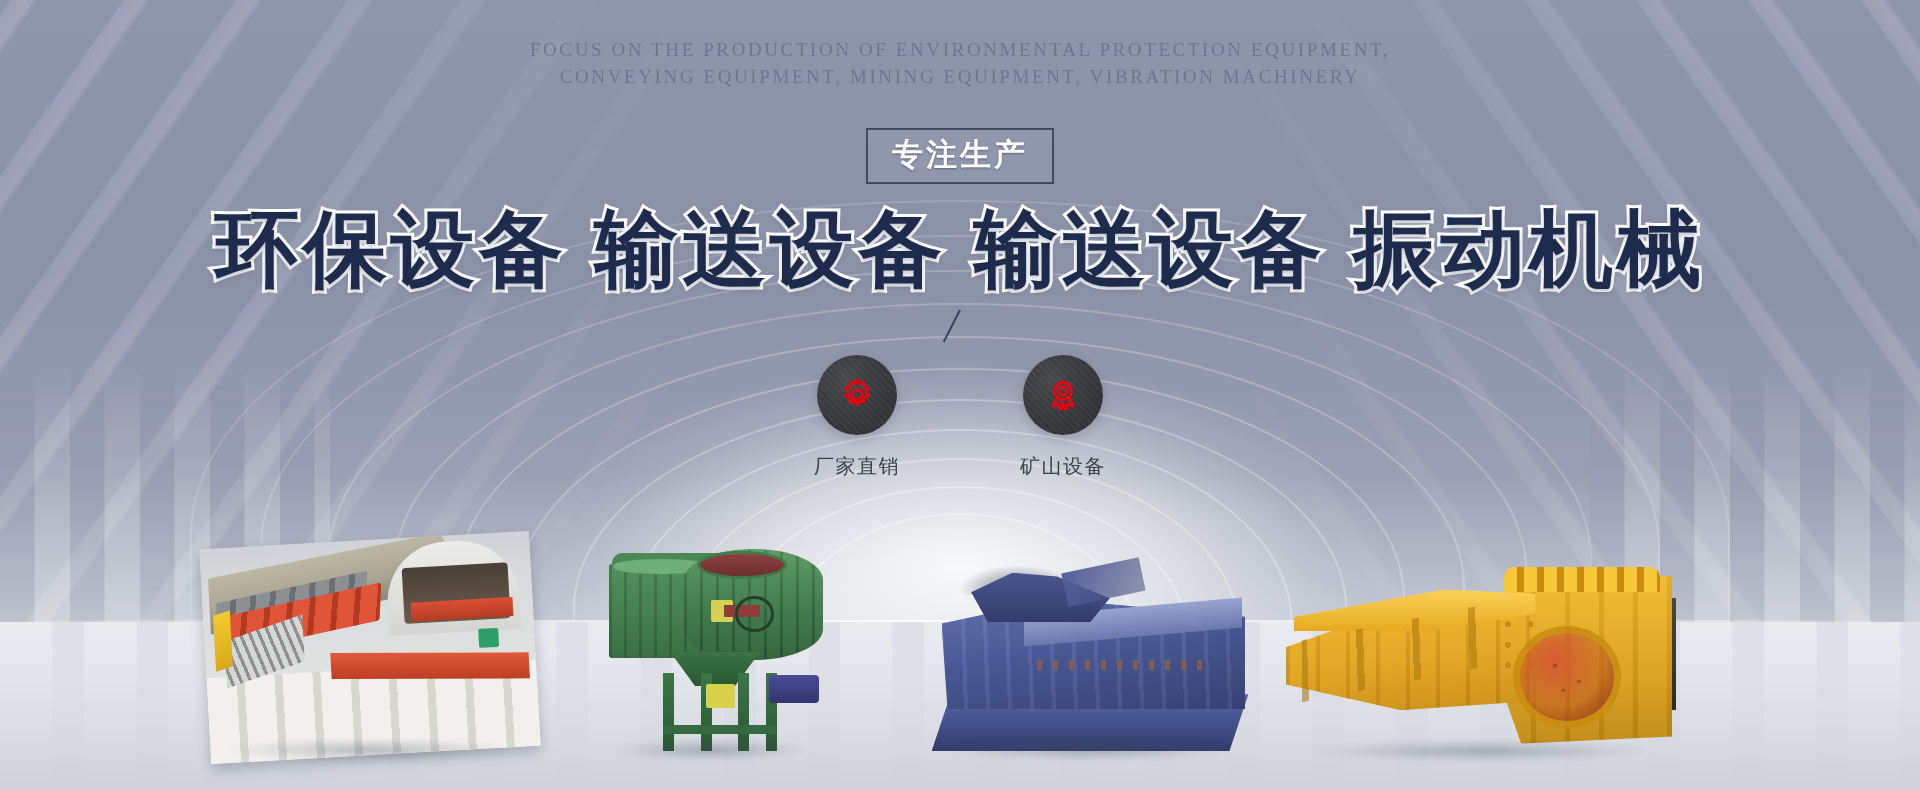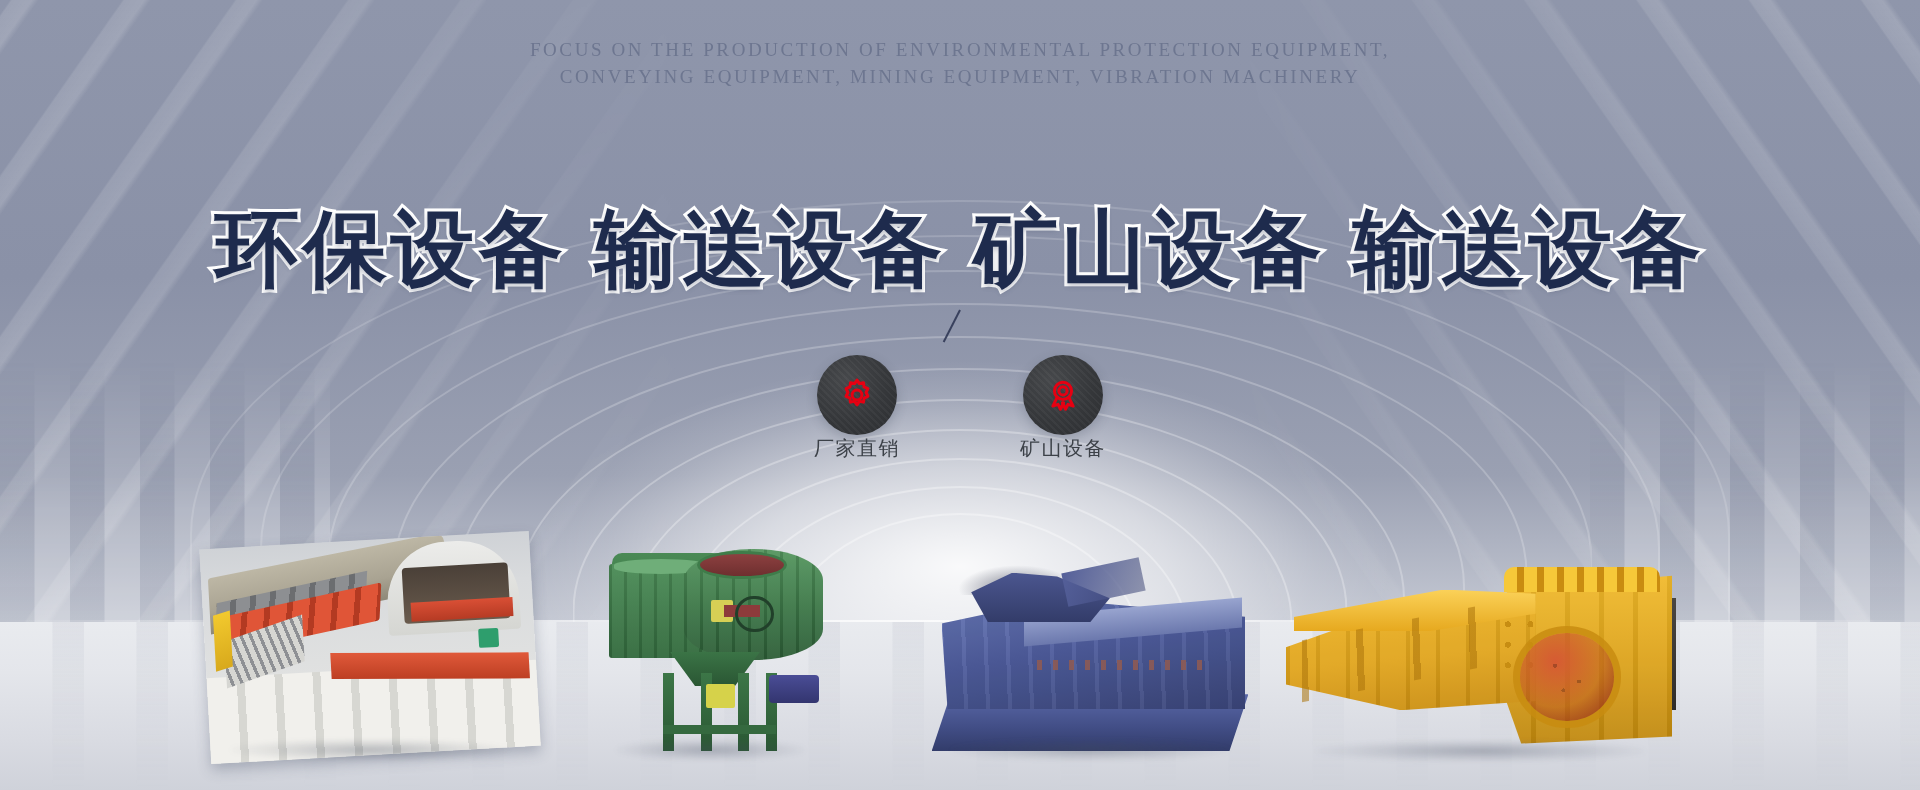--- a/index.html
+++ b/index.html
@@ -161,20 +161,21 @@
     width:80px; height:80px; border-radius:50%;
     margin:0 auto;
     background:
       repeating-linear-gradient(45deg, rgba(255,255,255,0.035) 0px, rgba(255,255,255,0.035) 2px, rgba(0,0,0,0) 2px, rgba(0,0,0,0) 5px),
       radial-gradient(circle at 36% 30%, #46484b 0%, #35373a 55%, #2c2e31 100%);
     display:flex; align-items:center; justify-content:center;
     box-shadow:0 4px 12px rgba(40,48,70,.22);
   }
   .fcircle svg{ width:38px; height:38px; display:block; }
   .flabel{
+    margin-top:18px;
     font-size:20px;
     color:#3c4148;
     letter-spacing:1.5px;
     font-weight:400;
   }
 
   
   .machines{ position:absolute; inset:0; pointer-events:none; }
   .machine{ position:absolute; }
   .mshadow{
@@ -515,22 +516,23 @@
       <div class="mshadow"></div>
     </div>
 
   </div>
 
   <div class="content">
 
     <div class="eyebrow">FOCUS ON THE PRODUCTION OF ENVIRONMENTAL PROTECTION EQUIPMENT,
 CONVEYING EQUIPMENT, MINING EQUIPMENT, VIBRATION MACHINERY</div>
 
-
-    <div class="headline">环保设备  输送设备  矿山设备  输送设备</div>
+    <div class="badge">专注生产</div>
+
+    <div class="headline">环保设备  输送设备  输送设备  振动机械</div>
 
     <div class="slash"></div>
 
     <div class="features">
 
       <div class="feature">
         <div class="fcircle">
           <svg viewBox="0 0 24 24" fill="none" stroke="#e60012" stroke-width="1.9" stroke-linecap="round" stroke-linejoin="round">
             <circle cx="12" cy="12" r="3.1"></circle>
             <path d="M12 2.6l1.5 2.2 2.6-.5.4 2.6 2.4 1.1-1.2 2.4 1.2 2.4-2.4 1.1-.4 2.6-2.6-.5L12 18.2l-1.5-2.2-2.6.5-.4-2.6-2.4-1.1 1.2-2.4-1.2-2.4 2.4-1.1.4-2.6 2.6.5z"></path>

